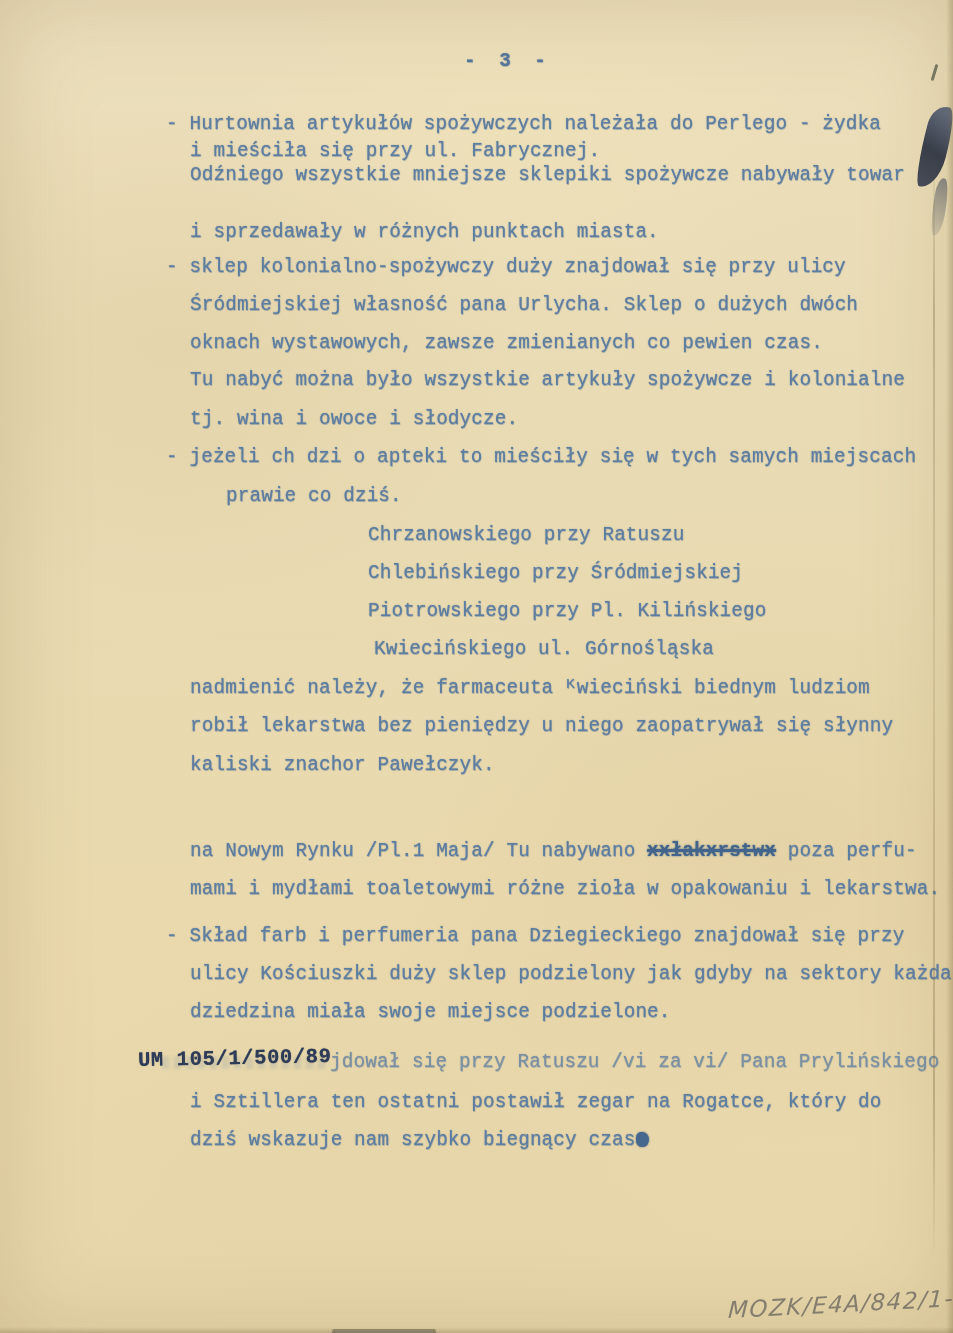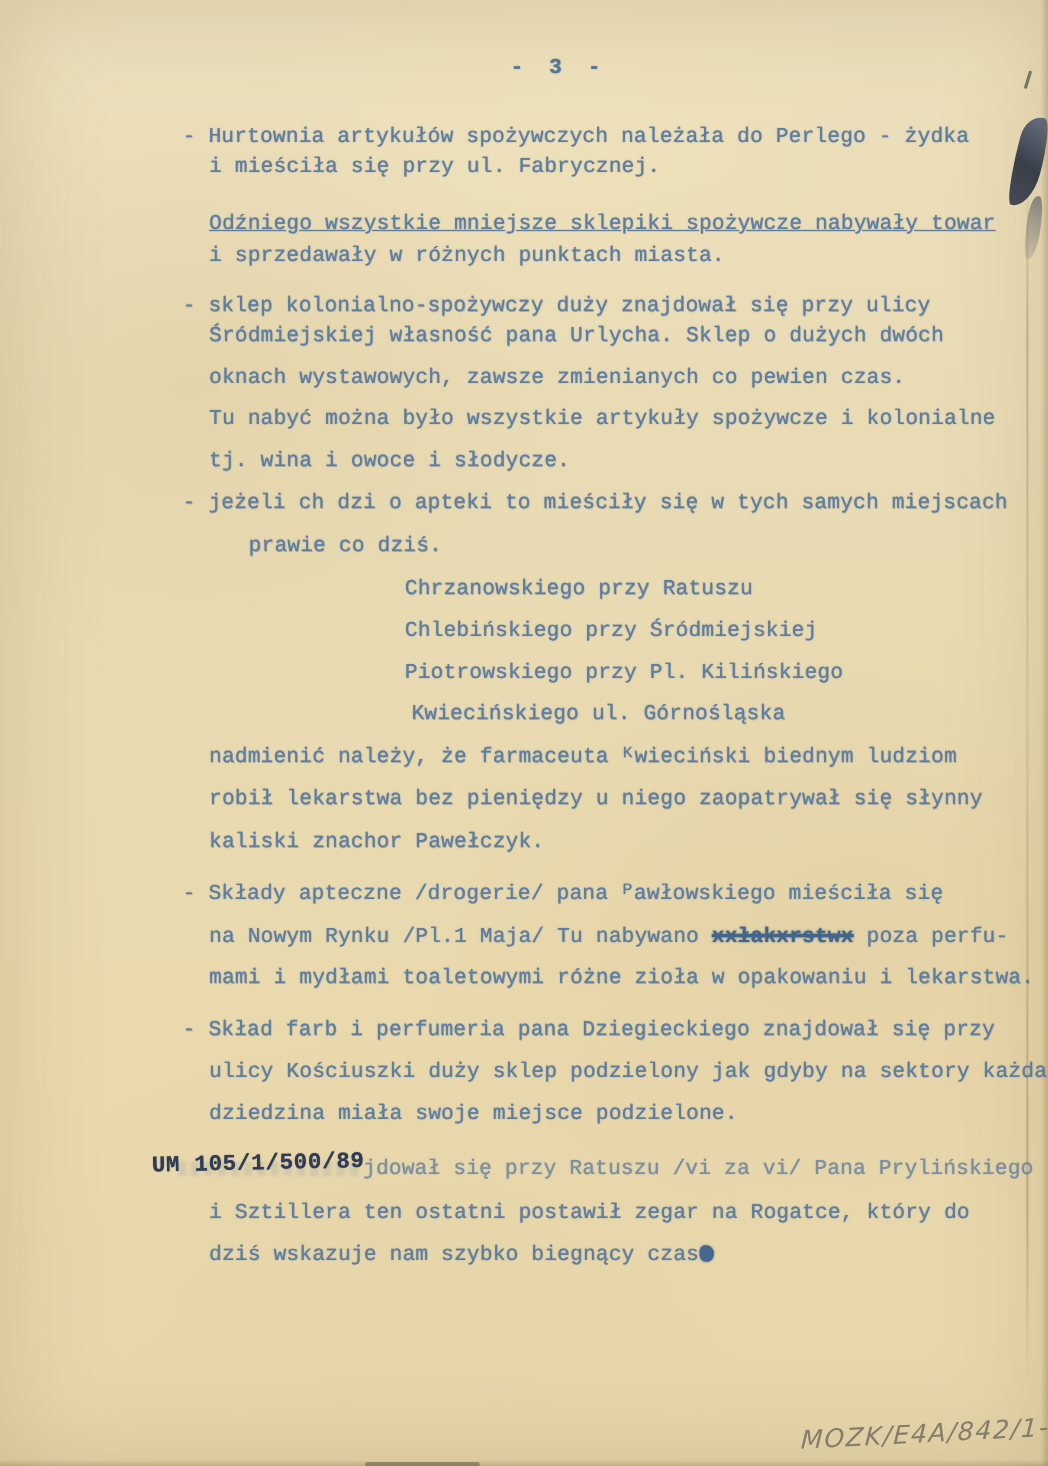--- a/index.html
+++ b/index.html
@@ -133,42 +133,41 @@
 </style>
 </head>
 <body>
 
 <div class="page">
 
   <div class="typed-line page-number" style="top:50px;">-  3  -</div>
 
   <div class="typed-line ind-bullet" style="top:113px;">- Hurtownia artykułów spożywczych należała do Perlego - żydka</div>
   <div class="typed-line ind-body" style="top:140px;">i mieściła się przy ul. Fabrycznej.</div>
-  <div class="typed-line ind-body" style="top:192px;text-decoration:underline;">Odźniego wszystkie mniejsze sklepiki spożywcze nabywały towar</div>
+  <div class="typed-line ind-body" style="top:164px;">Odźniego wszystkie mniejsze sklepiki spożywcze nabywały towar</div>
   <div class="typed-line ind-body" style="top:221px;">i sprzedawały w różnych punktach miasta.</div>
 
-  <div class="typed-line ind-bullet" style="top:267px;">- sklep kolonialno-spożywczy duży znajdował się przy ulicy</div>
+  <div class="typed-line ind-bullet" style="top:256px;">- sklep kolonialno-spożywczy duży znajdował się przy ulicy</div>
   <div class="typed-line ind-body" style="top:294px;">Śródmiejskiej własność pana Urlycha. Sklep o dużych dwóch</div>
   <div class="typed-line ind-body" style="top:332px;">oknach wystawowych, zawsze zmienianych co pewien czas.</div>
   <div class="typed-line ind-body" style="top:369px;">Tu nabyć można było wszystkie artykuły spożywcze i kolonialne</div>
   <div class="typed-line ind-body" style="top:408px;">tj. wina i owoce i słodycze.</div>
 
   <div class="typed-line ind-bullet" style="top:446px;">- jeżeli ch dzi o apteki to mieściły się w tych samych miejscach</div>
   <div class="typed-line ind-body" style="top:485px;margin-left:36px;">prawie co dziś.</div>
 
   <div class="typed-line ind-list" style="top:524px;">Chrzanowskiego przy Ratuszu</div>
   <div class="typed-line ind-list" style="top:562px;">Chlebińskiego przy Śródmiejskiej</div>
   <div class="typed-line ind-list" style="top:600px;">Piotrowskiego przy Pl. Kilińskiego</div>
   <div class="typed-line ind-list" style="top:638px; left:374px;">Kwiecińskiego ul. Górnośląska</div>
 
   <div class="typed-line ind-body" style="top:677px;">nadmienić należy, że farmaceuta ᴷwieciński biednym ludziom</div>
   <div class="typed-line ind-body" style="top:715px;">robił lekarstwa bez pieniędzy u niego zaopatrywał się słynny</div>
   <div class="typed-line ind-body" style="top:754px;">kaliski znachor Pawełczyk.</div>
 
-  <div class="typed-line ind-bullet" style="top:801px;">- Składy apteczne /drogerie/ pana ᴾawłowskiego mieściła się</div>
   <div class="typed-line ind-body" style="top:840px;"><span>na Nowym Rynku /Pl.1 Maja/ Tu nabywano </span><span class="struck">xxłakxrstwx</span><span> poza perfu-</span></div>
   <div class="typed-line ind-body" style="top:878px;">mami i mydłami toaletowymi różne zioła w opakowaniu i lekarstwa.</div>
 
   <div class="typed-line ind-bullet" style="top:925px;">- Skład farb i perfumeria pana Dziegieckiego znajdował się przy</div>
   <div class="typed-line ind-body" style="top:963px;">ulicy Kościuszki duży sklep podzielony jak gdyby na sektory każda</div>
   <div class="typed-line ind-body" style="top:1001px;">dziedzina miała swoje miejsce podzielone.</div>
 
   <div class="ghost-typing"></div>
   <div class="typed-line faint" style="top:1051px; left:330px;">jdował się przy Ratuszu /vi za vi/ Pana Prylińskiego</div>
   <div class="stamp">UM 105/1/500/89</div>

